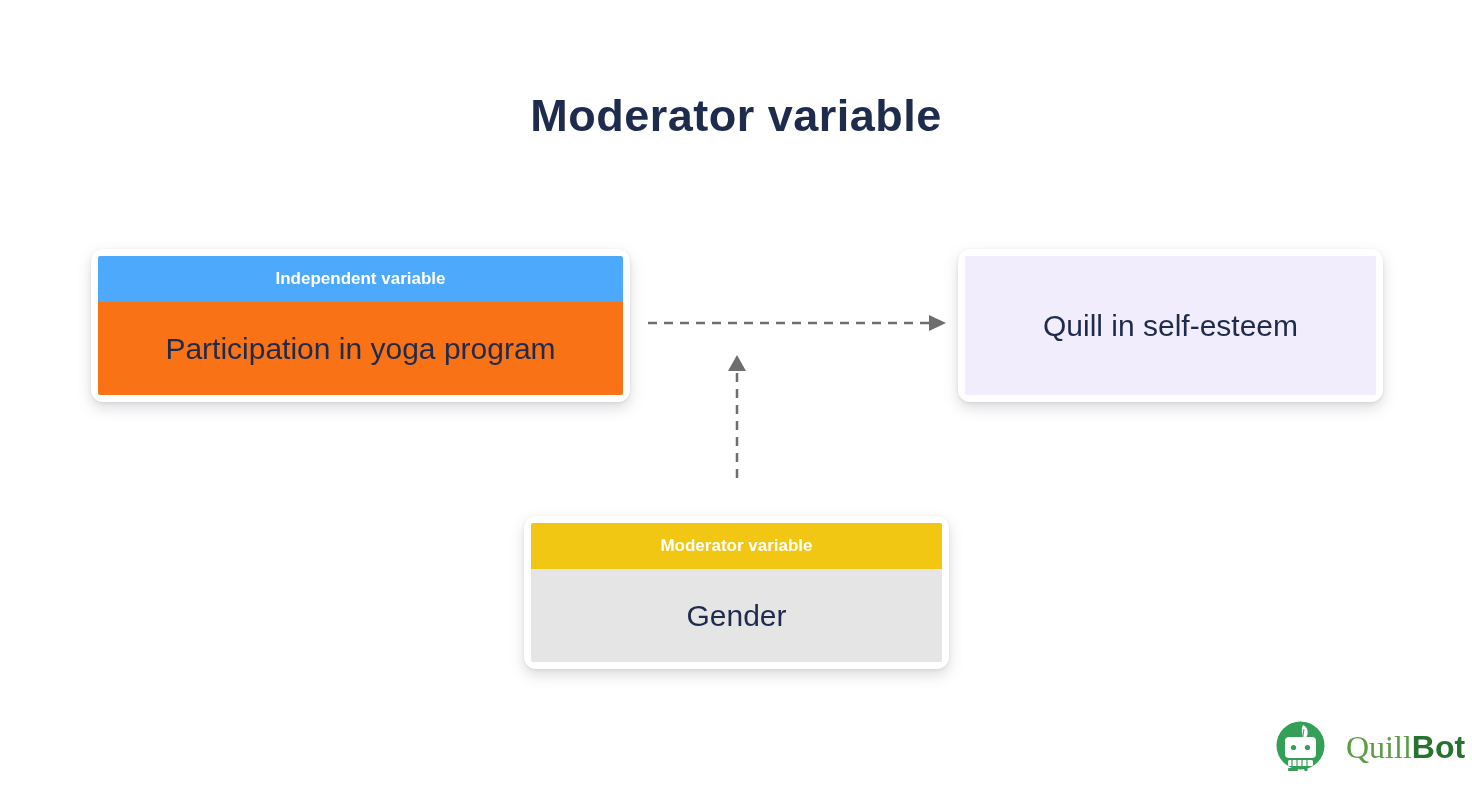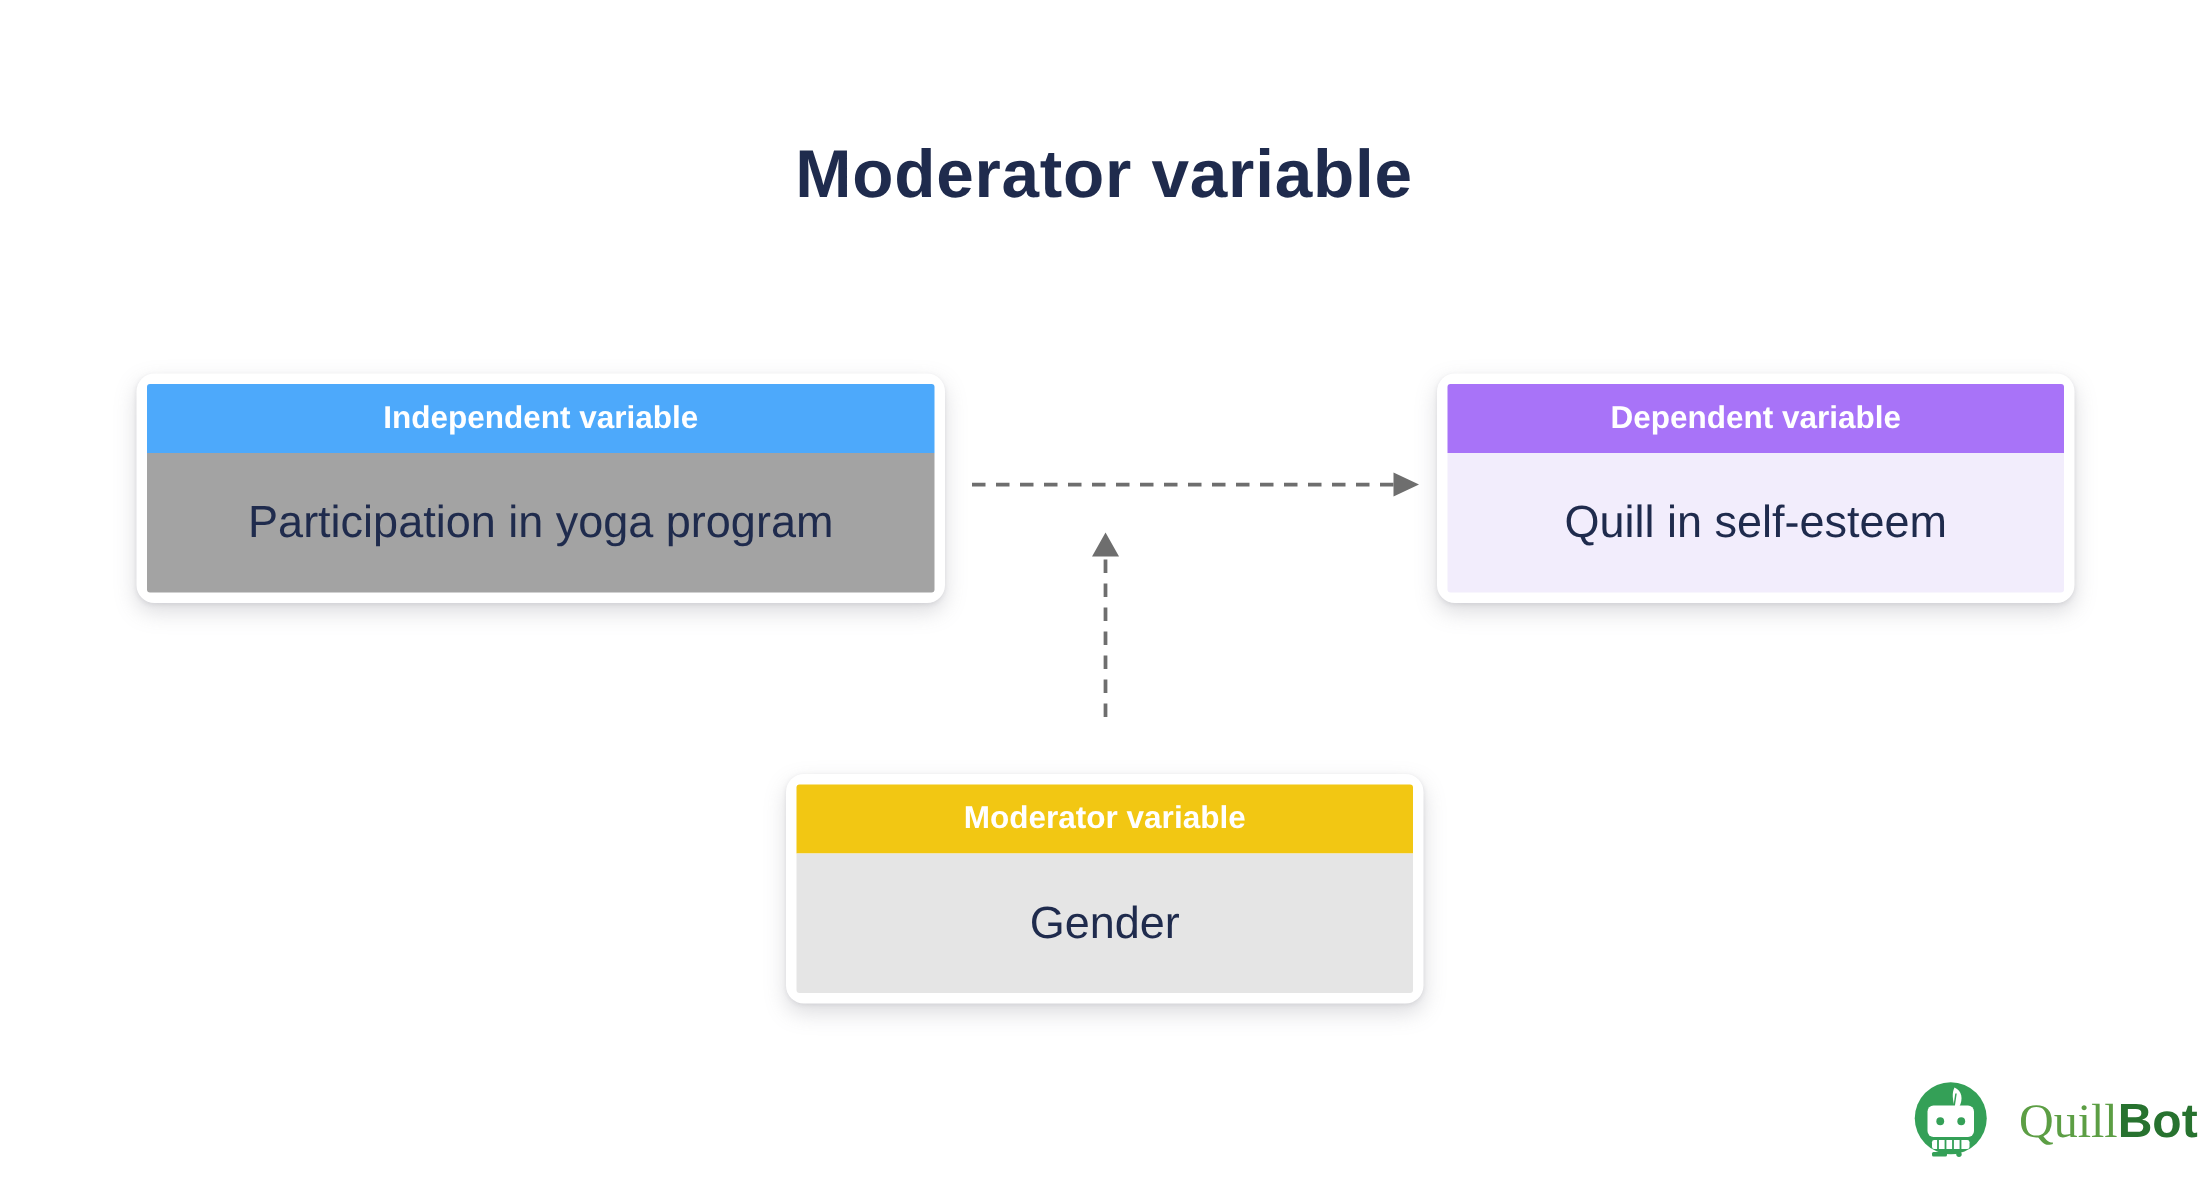--- a/index.html
+++ b/index.html
@@ -30,37 +30,37 @@
     box-shadow: 0 6px 14px rgba(140,140,150,0.30), 0 1px 3px rgba(140,140,150,0.18);
     display: flex;
     flex-direction: column;
   }
   .card-header {
     height: 46px;
     display: flex;
     align-items: center;
     justify-content: center;
     color: #ffffff;
-    font-size: 21px;
+    font-size: 17px;
     font-weight: 600;
     border-radius: 2px 2px 0 0;
   }
   .card-body {
     flex: 1;
     display: flex;
     align-items: center;
     justify-content: center;
     font-size: 30px;
     color: #1F2B4D;
     border-radius: 0 0 2px 2px;
   }
 
   .card-independent { left: 91px;  top: 249px; width: 539px; height: 153px; }
   .card-independent .card-header { background: #4DA9FB; }
-  .card-independent .card-body   { background: #a3a3a3; }
+  .card-independent .card-body   { background: #f97316; }
 
   .card-dependent { left: 958px; top: 249px; width: 425px; height: 153px; }
   .card-dependent .card-header { background: #A873F8; }
   .card-dependent .card-body   { background: #F2EDFC; }
 
   .card-moderator { left: 524px; top: 516px; width: 425px; height: 153px; }
   .card-moderator .card-header { background: #F2C713; }
   .card-moderator .card-body   { background: #e5e5e5; }
 
   .arrow-svg { position: absolute; overflow: visible; }
@@ -91,21 +91,20 @@
 <div class="canvas">
 
   <h1 class="page-title">Moderator variable</h1>
 
   <div class="card card-independent">
     <div class="card-header">Independent variable</div>
     <div class="card-body">Participation in yoga program</div>
   </div>
 
   <div class="card card-dependent">
-    <div class="card-header">Dependent variable</div>
     <div class="card-body">Quill in self-esteem</div>
   </div>
 
   <div class="card card-moderator">
     <div class="card-header">Moderator variable</div>
     <div class="card-body">Gender</div>
   </div>
 
   <svg class="arrow-svg arrow-h" width="300" height="20">
     <line x1="0" y1="10" x2="281" y2="10" stroke="#6E6E6E" stroke-width="2.5" stroke-dasharray="9,7"></line>

